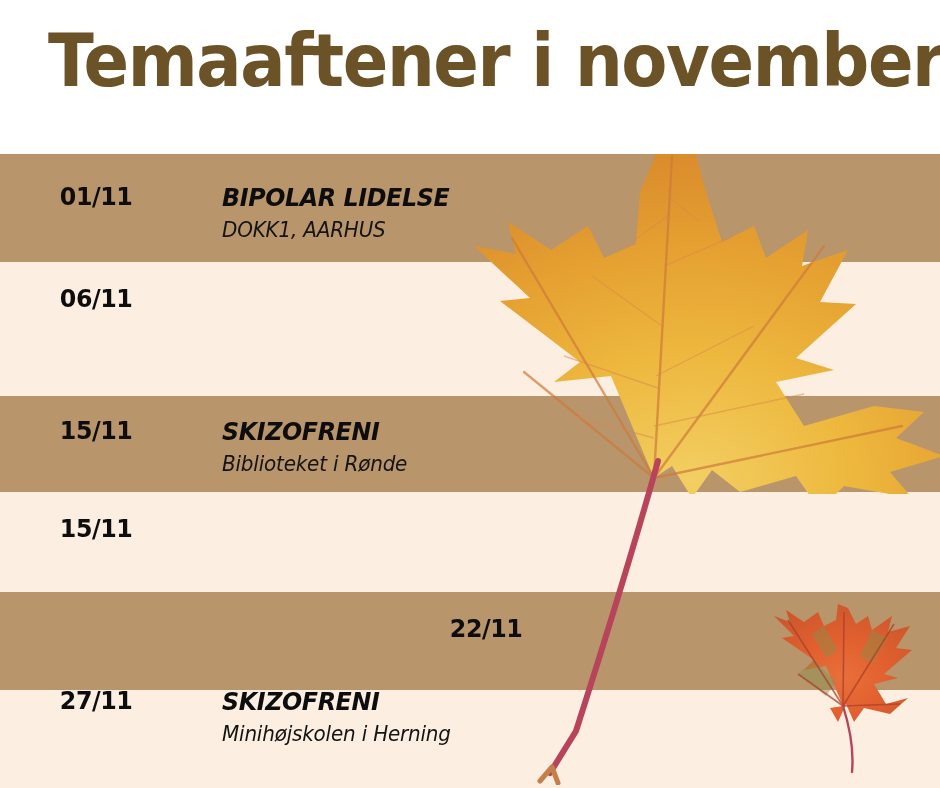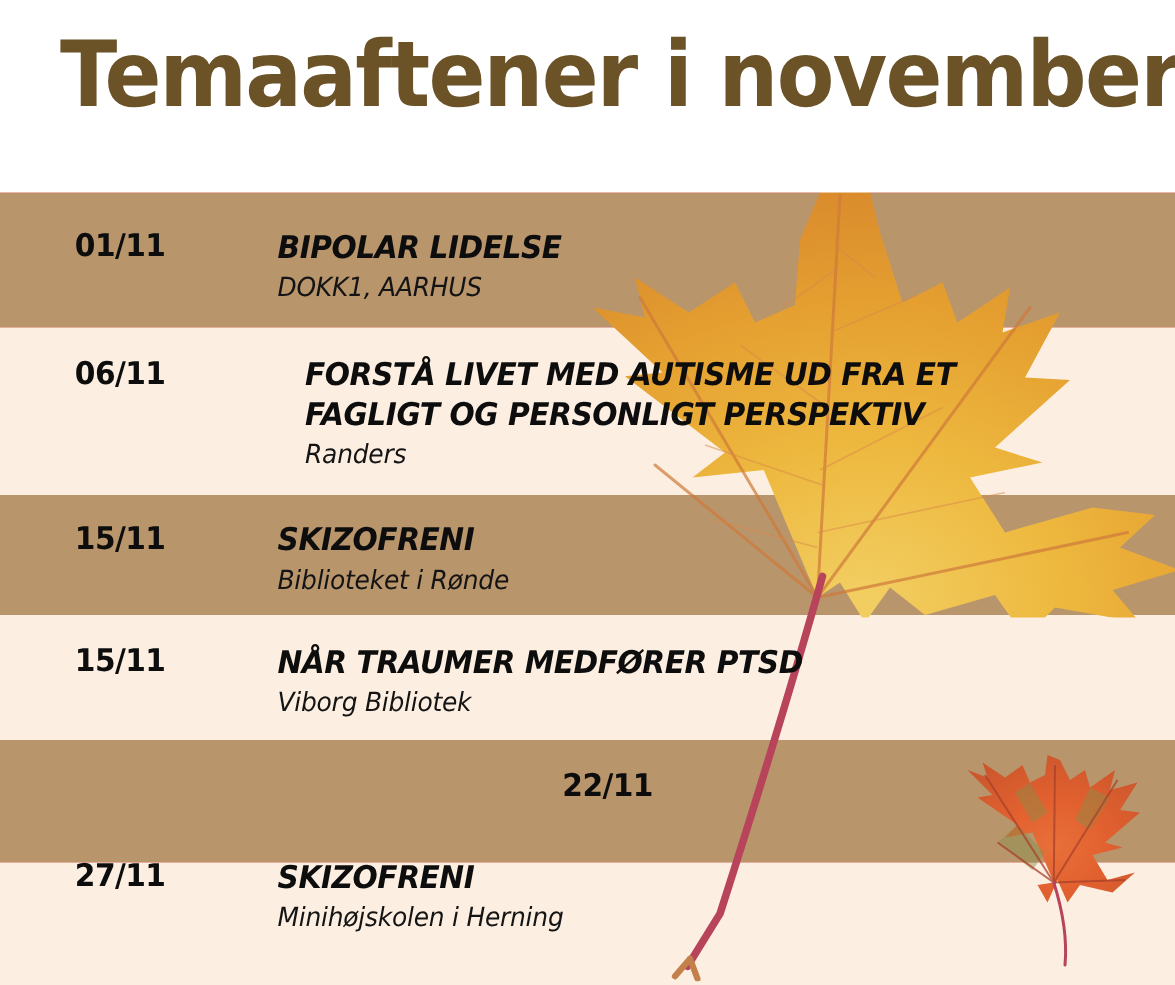--- a/index.html
+++ b/index.html
@@ -7,21 +7,21 @@
     width:940px;height:788px;
     background:#ffffff;
     font-family:"Liberation Sans", sans-serif;
     overflow:hidden;
     position:relative;
   }
   #poster{
     position:relative;
     width:940px;height:788px;
     overflow:hidden;
-    background:#ef4444;
+    background:#a3a3a3;
   }
   
   .header{
     position:absolute;left:0;top:0;width:940px;height:154px;
     background:#ffffff;
     z-index:5;
   }
   .poster-title{
     position:absolute;
     left:48px;top:24px;
@@ -237,39 +237,30 @@
   <div class="textlayer">
       <div class="rowtext" style="top: 28px;">
         <div class="date">01/11</div>
         <div class="info">
           <div class="ev-title">BIPOLAR LIDELSE</div>
           <div class="ev-venue">DOKK1, AARHUS</div>
         </div>
       </div>
       <div class="rowtext" style="top: 130px; gap: 22px;">
         <div class="date">06/11</div>
-        <div class="info">
-          <div class="ev-title">FORSTÅ LIVET MED AUTISME UD FRA ET
-FAGLIGT OG PERSONLIGT PERSPEKTIV</div>
-          <div class="ev-venue">Randers</div>
-        </div>
       </div>
       <div class="rowtext" style="top: 262px;">
         <div class="date">15/11</div>
         <div class="info">
           <div class="ev-title">SKIZOFRENI</div>
           <div class="ev-venue">Biblioteket i Rønde</div>
         </div>
       </div>
       <div class="rowtext" style="top: 360px;">
         <div class="date">15/11</div>
-        <div class="info">
-          <div class="ev-title">NÅR TRAUMER MEDFØRER PTSD</div>
-          <div class="ev-venue">Viborg Bibliotek</div>
-        </div>
       </div>
       <div class="rowtext" style="top: 460px; justify-content: center;">
         <div class="date">22/11</div>
       </div>
       <div class="rowtext" style="top: 532px;">
         <div class="date">27/11</div>
         <div class="info">
           <div class="ev-title">SKIZOFRENI</div>
           <div class="ev-venue">Minihøjskolen i Herning</div>
         </div>

